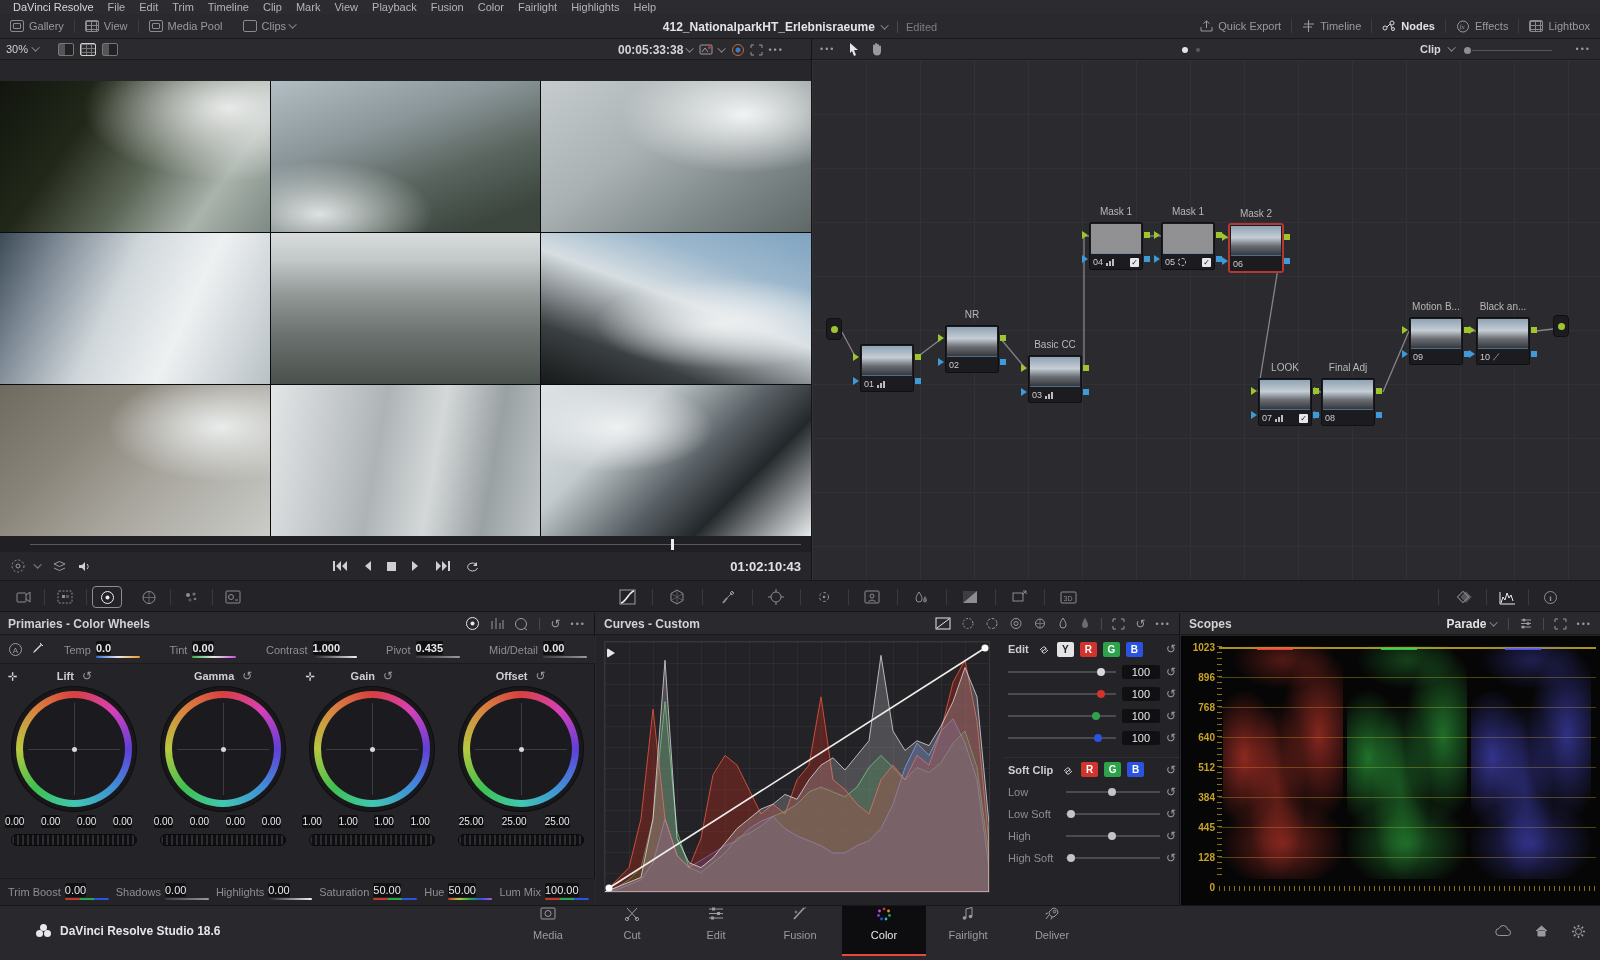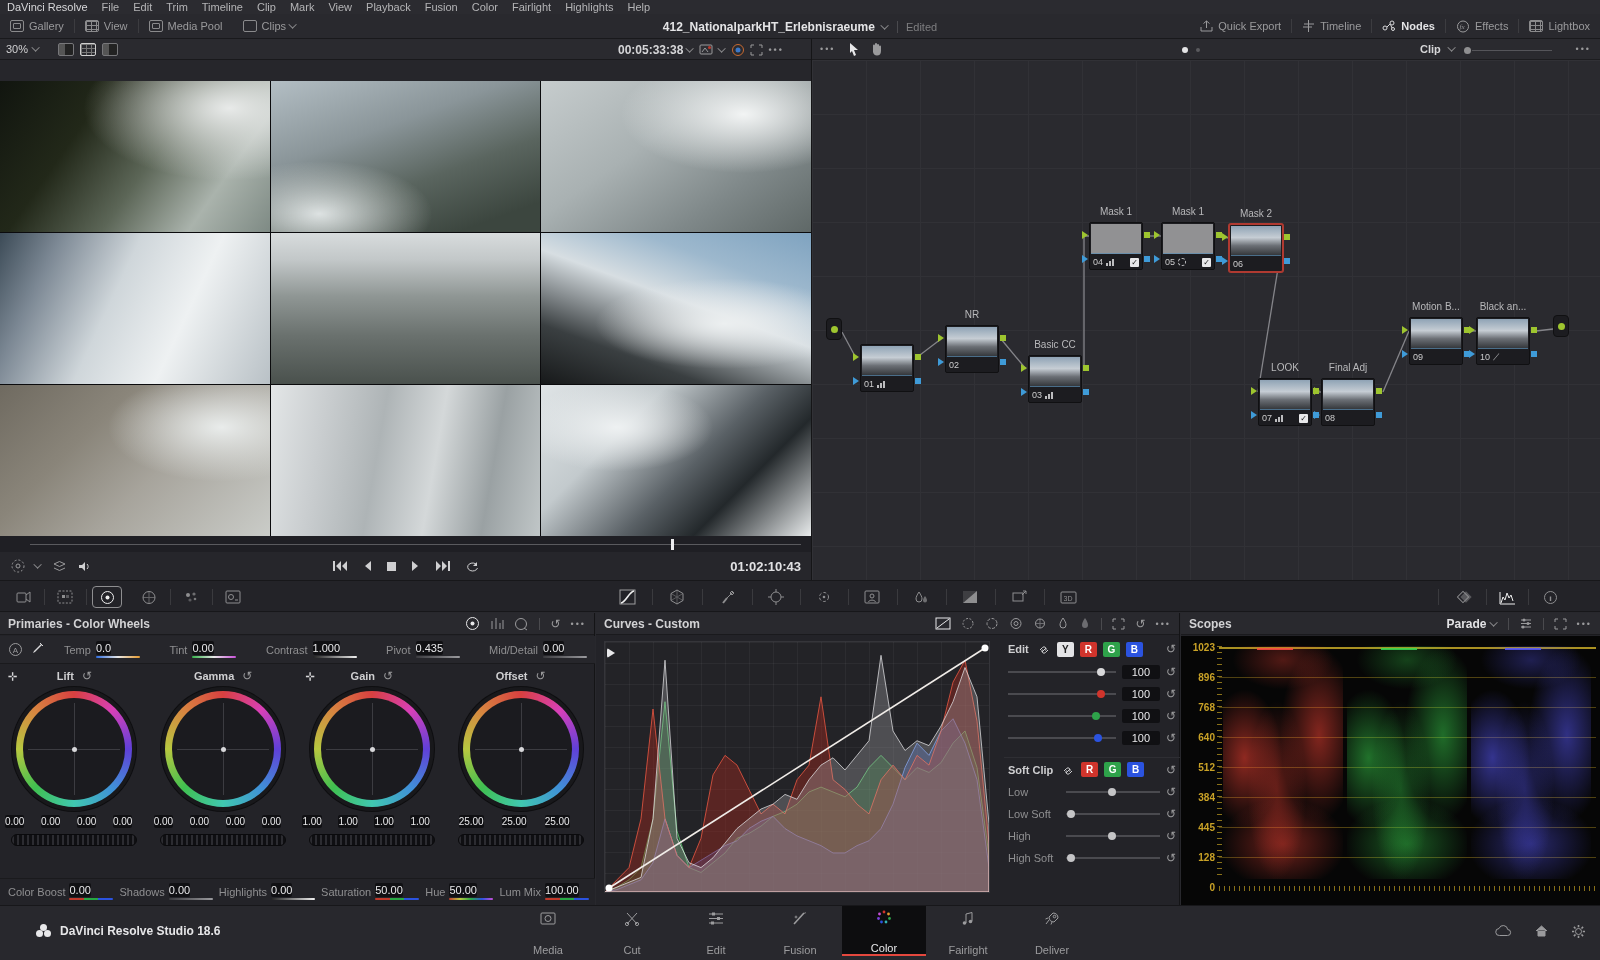--- a/index.html
+++ b/index.html
@@ -3,21 +3,21 @@
 <meta charset="utf-8">
 <style>
   * { margin:0; padding:0; box-sizing:border-box; }
   html,body { width:1600px; height:960px; overflow:hidden; background:#28282d;
     font-family:"Liberation Sans", sans-serif; color:#c8c8c8; font-size:11px; }
   .abs { position:absolute; }
   svg { display:block; }
 
   
   #menubar { position:absolute; left:0; top:0; width:1600px; height:14px; background:#2b2b30;
-    display:flex; align-items:center; gap:0; z-index:9; }
+    display:flex; align-items:center; padding-left:6px; gap:0; z-index:9; }
   #menubar span { padding:0 7px; color:#b4b4b6; font-size:11px; line-height:14px; }
   #menubar span:first-child { color:#d8d8da; }
 
   
   #topbar { position:absolute; left:0; top:14px; width:1600px; height:25px; background:#29292e;
     border-bottom:1px solid #19191c; display:flex; align-items:center; }
   .tbtn { display:flex; align-items:center; gap:5px; color:#9a9a9c; padding:0 10px; height:100%; }
   .tbtn.bright { color:#d8d8da; }
   .tsep { width:1px; height:14px; background:#3c3c40; }
   #project-title-wrap { position:absolute; left:0; right:0; top:0; height:25px; display:flex;
@@ -119,21 +119,21 @@
   .panel-h { height:22px; background:#29292e; border-bottom:1px solid #1a1a1d; display:flex; align-items:center;
     padding:0 8px; color:#d2d2d4; font-weight:bold; font-size:12px; }
   .ph-icons { margin-left:auto; display:flex; align-items:center; gap:10px; color:#9a9a9c; font-weight:normal; }
 
   #primaries { position:absolute; left:0; top:613px; width:595px; height:292px; background:#232328; border-right:1px solid #141416; }
   #adj-row { position:absolute; left:0; top:23px; width:595px; height:28px; background:#26262b; display:flex; align-items:center; gap:6px; padding:0 8px; border-bottom:1px solid #1a1a1d; }
   .adj-pair { display:flex; align-items:center; gap:5px; margin-left:auto; }
   .adj-pair:first-of-type { margin-left:14px; }
   .adj-label { color:#8f8f91; }
   .valbox { background:#101013; border-radius:2px; color:#e8e8ea; text-align:center; padding:1px 0; }
-  .adj-val { width:44px; }
+  .adj-val { width:44px;font-weight:bold; }
   .ubar { height:2px; border-radius:1px; margin-top:2px; }
   .u-temp { background:linear-gradient(90deg,#2d6cdf,#e8e8e8,#e59a2f); }
   .u-tint { background:linear-gradient(90deg,#35b44a,#e8e8e8,#c84fd8); }
   .u-con  { background:linear-gradient(90deg,#222,#f0f0f0); }
   .u-dim  { background:linear-gradient(90deg,#3a3a3e,#9a9a9e); }
 
   #wheels { position:absolute; left:0; top:52px; width:595px; height:225px; display:flex; }
   .wheel-col { width:148.75px; position:relative; }
   .wheel-head { height:22px; display:flex; align-items:center; justify-content:center; gap:8px; color:#cfcfd1; font-weight:bold; position:relative; }
   .wheel-head .reset { font-weight:normal; color:#9a9a9c; }
@@ -213,21 +213,21 @@
   .wv:before { content:""; position:absolute; top:2px; left:28%; width:30%; height:2px; background:currentColor; opacity:.85; filter:blur(.5px); }
 
   
   #bottombar { position:absolute; left:0; top:905px; width:1600px; height:55px; background:#28282d; border-top:1px solid #17171a; }
   #app-id { position:absolute; left:36px; top:18px; display:flex; align-items:center; gap:8px;
     color:#e6e6e8; font-weight:bold; font-size:12px; }
   .logo { position:relative; width:16px; height:14px; }
   .logo i { position:absolute; width:7px; height:7px; border-radius:50%; }
   #tabs { position:absolute; left:0; right:0; top:0; height:55px; display:flex; justify-content:center; }
   .tab { width:84px; height:50px; margin-top:0; display:flex; flex-direction:column; align-items:center;
-    justify-content:flex-end; gap:18px; color:#9c9c9e; }
+    justify-content:flex-start; gap:8px; color:#9c9c9e; }
   .tab.active { background:#0d0d0f; color:#e8e8ea; border-bottom:2px solid #e5483e; }
   #br-icons { position:absolute; right:14px; top:18px; display:flex; gap:22px; color:#9a9a9c; }
 
   .white { color:#e8e8ea; }
 </style>
 </head>
 <body>
 
 <div id="menubar">
   <span>DaVinci Resolve</span>
@@ -859,21 +859,21 @@
         <span class="wv-item" style="width:38px;"><span class="valbox" style="width:38px;">25.00</span><span class="ubar" style="background:#c0392b;"></span></span>
         <span class="wv-item" style="width:38px;"><span class="valbox" style="width:38px;">25.00</span><span class="ubar" style="background:#27a844;"></span></span>
         <span class="wv-item" style="width:38px;"><span class="valbox" style="width:38px;">25.00</span><span class="ubar" style="background:#2b53e0;"></span></span>
       </div>
       <div class="dialstrip"></div>
     </div>
   </div>
 
   <div id="prim-footer">
     <span class="pf-pair" style="margin-left:2px;">
-      <span class="pf-label">Color Boost</span>
+      <span class="pf-label">Trim Boost</span>
       <span><span class="valbox pf-val">0.00</span><span class="ubar" style="width:44px;display:block;background:linear-gradient(90deg,#c0392b 33%,#27a844 33% 66%,#2b53e0 66%);"></span></span>
     </span>
     <span class="pf-pair">
       <span class="pf-label">Shadows</span>
       <span><span class="valbox pf-val">0.00</span><span class="ubar u-dim" style="width:44px;display:block;"></span></span>
     </span>
     <span class="pf-pair">
       <span class="pf-label">Highlights</span>
       <span><span class="valbox pf-val">0.00</span><span class="ubar u-con" style="width:44px;display:block;"></span></span>
     </span>

